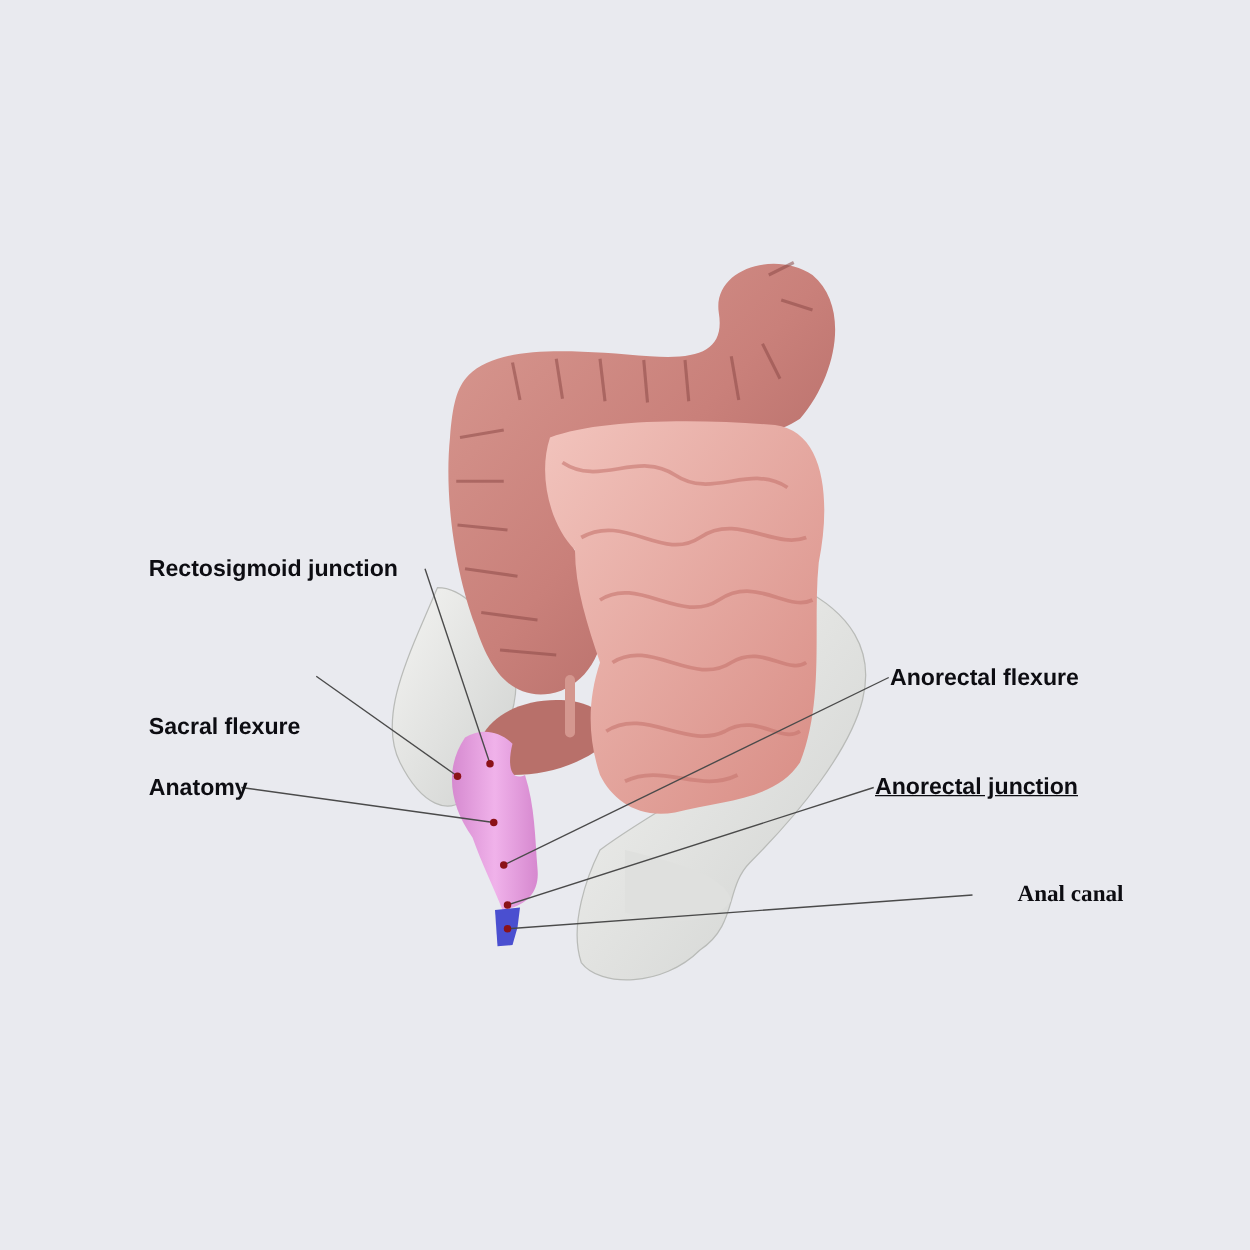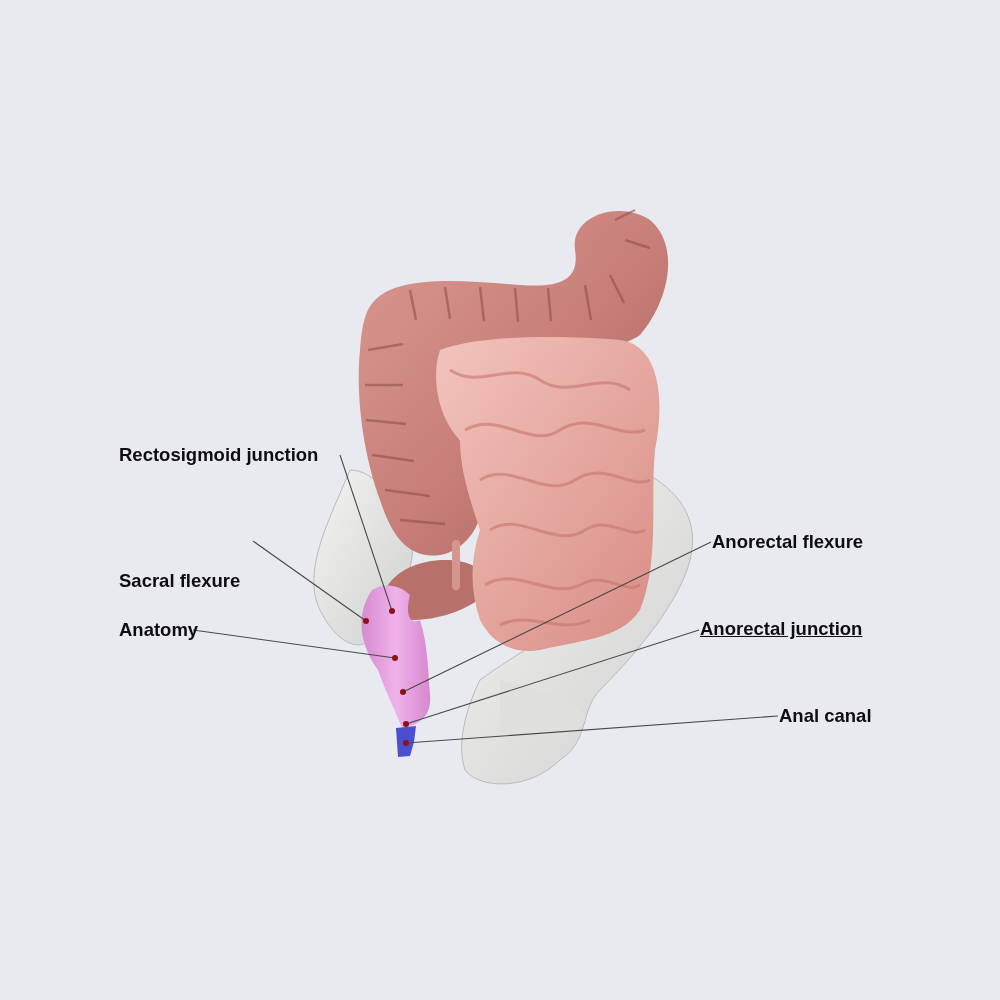--- a/index.html
+++ b/index.html
@@ -112,14 +112,14 @@
       <circle cx="406" cy="743" r="3"></circle>
     </g>
   </svg>
 
 
   <div class="label" style="left:119px; top:444px;">Rectosigmoid junction</div>
   <div class="label" style="left:119px; top:546px;margin-top:24px;">Sacral flexure</div>
   <div class="label" style="left:119px; top:619px;">Anatomy</div>
   <div class="label" style="left:712px; top:531px;">Anorectal flexure</div>
   <div class="label" style="left:700px; top:618px;text-decoration:underline;">Anorectal junction</div>
-  <div class="label" style="left:779px; top:705px;">Anal canal</div>
+  <div class="label" style="left:814px; top:705px;font-family:Liberation Serif, serif;">Anal canal</div>
 </div>
 
 </body></html>

